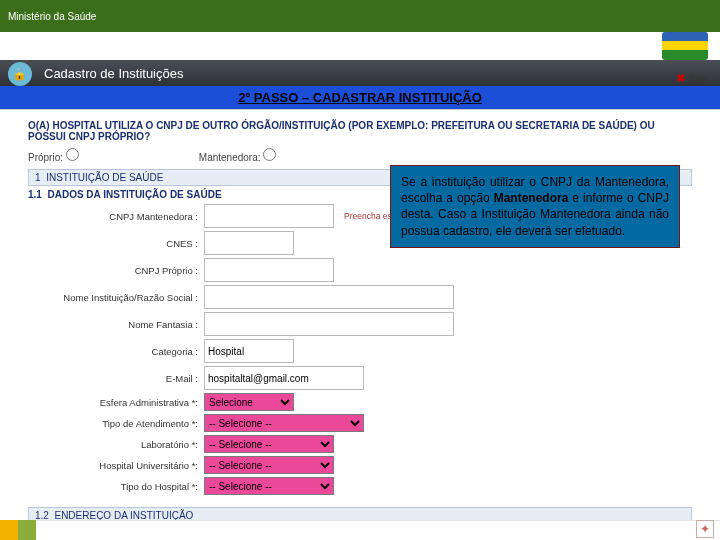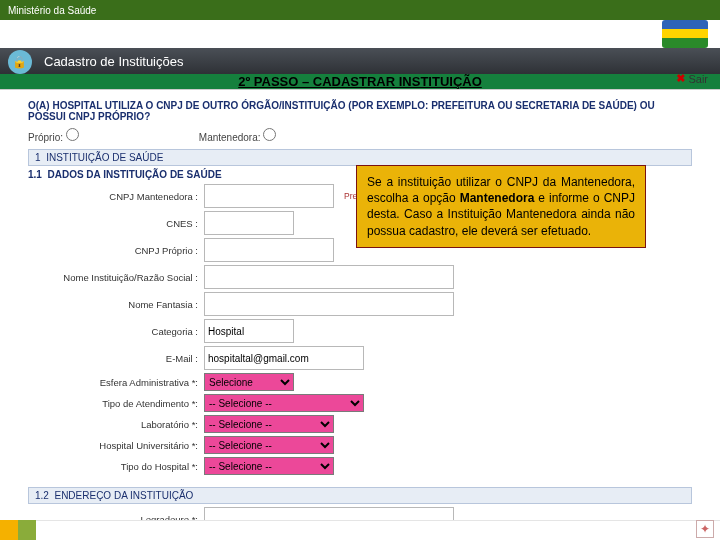--- a/index.html
+++ b/index.html
@@ -1,37 +1,37 @@
 <!DOCTYPE html>
 <html><head>
 <meta charset="utf-8">
 <style>
   * { box-sizing: border-box; margin: 0; padding: 0; }
   body { width: 720px; height: 540px; font-family: Verdana, Arial, sans-serif; font-size: 10px; background: #fff; overflow: hidden; position: relative; }
-  .topbar { background: #3a6e1a; height: 20px; display: flex; align-items: center; padding: 0 8px; color: #fff; font-size: 10px; }
+  .topbar { background: #3a6e1a; height: 32px; display: flex; align-items: center; padding: 0 8px; color: #fff; font-size: 10px; }
   .logobar { background: #fff; height: 28px; position: relative; display:flex; align-items:center; }
   .logobrasil { position:absolute; right:4px; top:0; width:62px; height:28px; display:flex; align-items:center; justify-content:center; }
   .logobrasil .flag { width:46px; height:28px; background:linear-gradient(180deg,#2e63b8 0 33%,#ffd400 33% 66%,#2a8a2a 66% 100%); border-radius:3px; }
   .moduletitle { background: linear-gradient(#4a4f56,#2e3136); height: 26px; color:#fff; display:flex; align-items:center; font-size:13px; padding-left:44px; position:relative; }
   .moduletitle .padlock { position:absolute; left:8px; top:2px; width:24px; height:24px; background:#6bbad6; border-radius:50%; display:flex; align-items:center; justify-content:center; font-size:12px;}
-  .stepbar { background:#15803d; height:16px; display:flex; align-items:center; justify-content:center; border-bottom:1px solid #ccc; font-size:13px; font-weight:bold; }
+  .stepbar { background:#1d4ed8; height:24px; display:flex; align-items:center; justify-content:center; border-bottom:1px solid #ccc; font-size:13px; font-weight:bold; }
   .stepbar span { color:#000; text-decoration: underline; }
   .sair { position:absolute; right:12px; top:72px; font-size:11px; color:#333; display:flex; align-items:center; gap:3px;}
   .sair .x { color:#c00; font-weight:bold;}
   .content { padding: 6px 28px 0 28px; }
   .question { font-size:10px; color:#1a2f6e; font-weight:bold; margin:4px 0 6px; filter: blur(0.3px); }
   .radio-row { display:flex; gap:120px; margin:2px 0 6px 0; color:#444; filter: blur(0.3px);}
   .sec-head { background:#e7edf5; border:1px solid #b8c6dc; padding:2px 6px; font-size:10px; color:#1a2f6e; font-weight:normal; margin-top:6px; filter: blur(0.3px);}
   .sec-sub { font-size:10px; color:#1a2f6e; font-weight:bold; margin:3px 0 4px; filter: blur(0.3px);}
   .form-row { display:flex; align-items:center; margin:3px 0; gap:6px; }
   .form-row label { width:170px; text-align:right; color:#333; font-size:9.5px; filter: blur(0.4px);}
   .form-row input[type=text] { border:1px solid #b8b8b8; height:24px; font-size:10px; padding:0 3px;}
   .form-row select { border:1px solid #7a7a7a; height:18px; font-size:10px; background:#ec4899;}
   .hint { color:#a33; font-size:8.5px; margin-left:4px; filter: blur(0.5px);}
-  .tooltip { position:absolute; left:356px; top:165px; width:290px; background:#eab308; border:1.5px solid #7a1212; padding:8px 10px; font-size:12px; line-height:1.35; text-align:justify; z-index:10; }
+  .tooltip { position:absolute; left:390px; top:165px; width:290px; background:#0369a1; border:1.5px solid #7a1212; padding:8px 10px; font-size:12px; line-height:1.35; text-align:justify; z-index:10; }
   .footer { position:absolute; bottom:0; left:0; right:0; height:20px; display:flex; }
   .footer .yl { width:18px; background:#f5b100; }
   .footer .gr { width:18px; background:#8aac3a; }
   .footer .rest { flex:1; background:#fff; border-top:1px solid #e5e5e5; }
   .footer .corner { position:absolute; right:6px; bottom:2px; width:18px; height:18px; border:1.5px solid #caa; display:flex; align-items:center; justify-content:center; font-size:12px; color:#c66; }
   .w90{width:90px}.w160{width:160px}.w250{width:250px}.w130{width:130px}
 </style>
 </head>
 <body>
 

